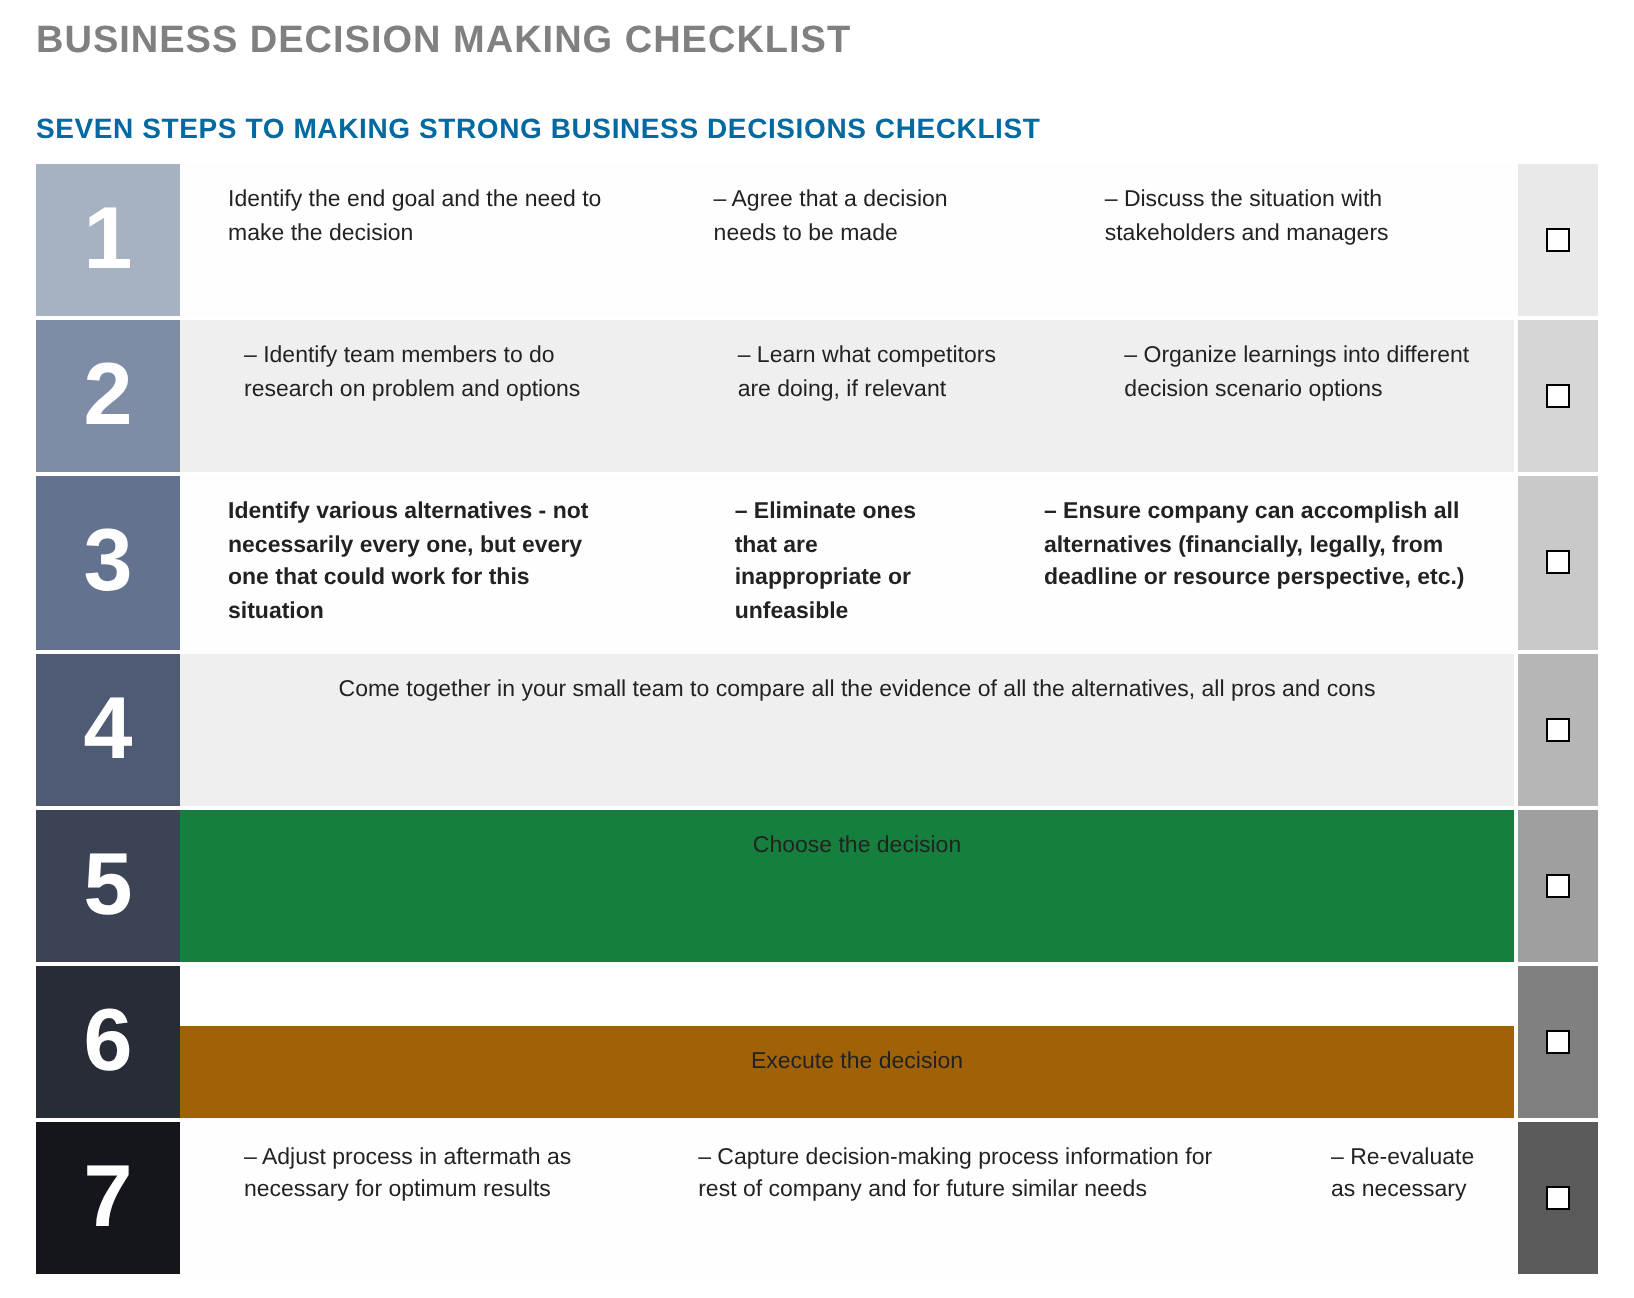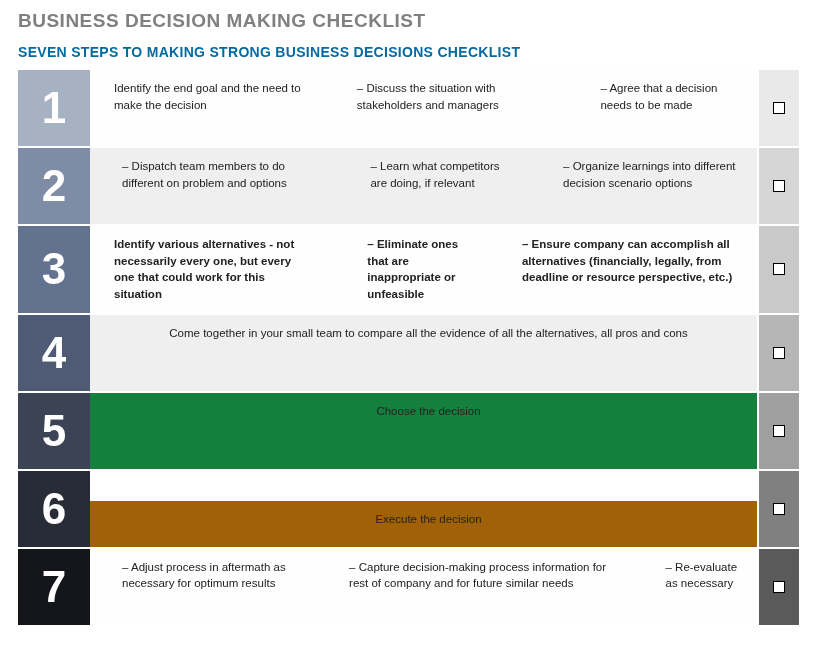--- a/index.html
+++ b/index.html
@@ -8,21 +8,21 @@
     background: #ffffff;
     width: 817px;
     padding: 10px 18px;
     color: #222;
   }
   .page-title {
     font-size: 19px;
     font-weight: bold;
     color: #808080;
     letter-spacing: 0.5px;
-    margin-bottom: 12px;
+    margin-bottom: 24px;
   }
   .subtitle {
     font-size: 14px;
     font-weight: bold;
     color: #0369a1;
     letter-spacing: 0.3px;
     margin-bottom: 8px;
   }
   .checklist {
     width: 100%;
@@ -76,31 +76,31 @@
 <body>
 
 <h1 class="page-title">BUSINESS DECISION MAKING CHECKLIST</h1>
 <h2 class="subtitle">SEVEN STEPS TO MAKING STRONG BUSINESS DECISIONS CHECKLIST</h2>
 
 <div class="checklist" id="checklist">
     <div class="row">
       <div class="num-cell" style="background: rgb(166, 177, 194);">1</div>
       <div class="text-cell" style="background: rgb(254, 254, 254);">
         <div class="main-text">Identify the end goal and the need to make the decision</div>
+        <div class="sub-text">– Agree that a decision needs to be made</div>
         <div class="sub-text">– Discuss the situation with stakeholders and managers</div>
-        <div class="sub-text">– Agree that a decision needs to be made</div>
       </div>
       <div class="check-cell" style="background: rgb(233, 233, 233);">
         <div class="checkbox"></div>
       </div>
     </div>
     <div class="row">
       <div class="num-cell" style="background: rgb(126, 140, 166);">2</div>
       <div class="text-cell" style="background: rgb(239, 239, 239);">
-        <div class="sub-text">– Dispatch team members to do different on problem and options</div>
+        <div class="sub-text">– Identify team members to do research on problem and options</div>
         <div class="sub-text">– Learn what competitors are doing, if relevant</div>
         <div class="sub-text">– Organize learnings into different decision scenario options</div>
       </div>
       <div class="check-cell" style="background: rgb(214, 214, 214);">
         <div class="checkbox"></div>
       </div>
     </div>
     <div class="row">
       <div class="num-cell" style="background: rgb(99, 114, 142);">3</div>
       <div class="text-cell" style="background: rgb(254, 254, 254); font-weight: bold;">

